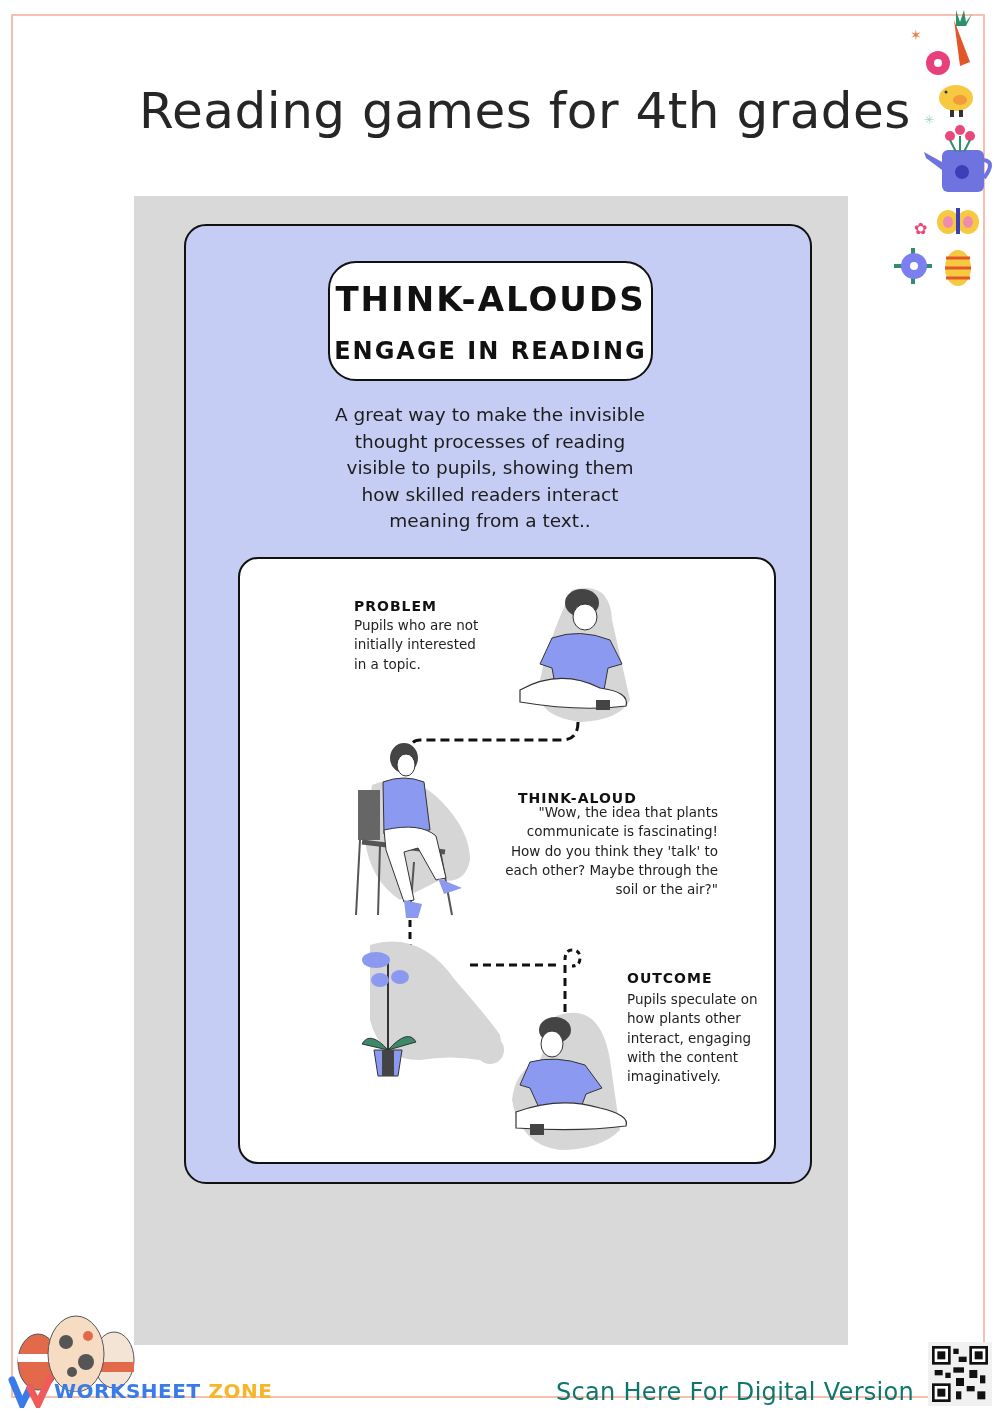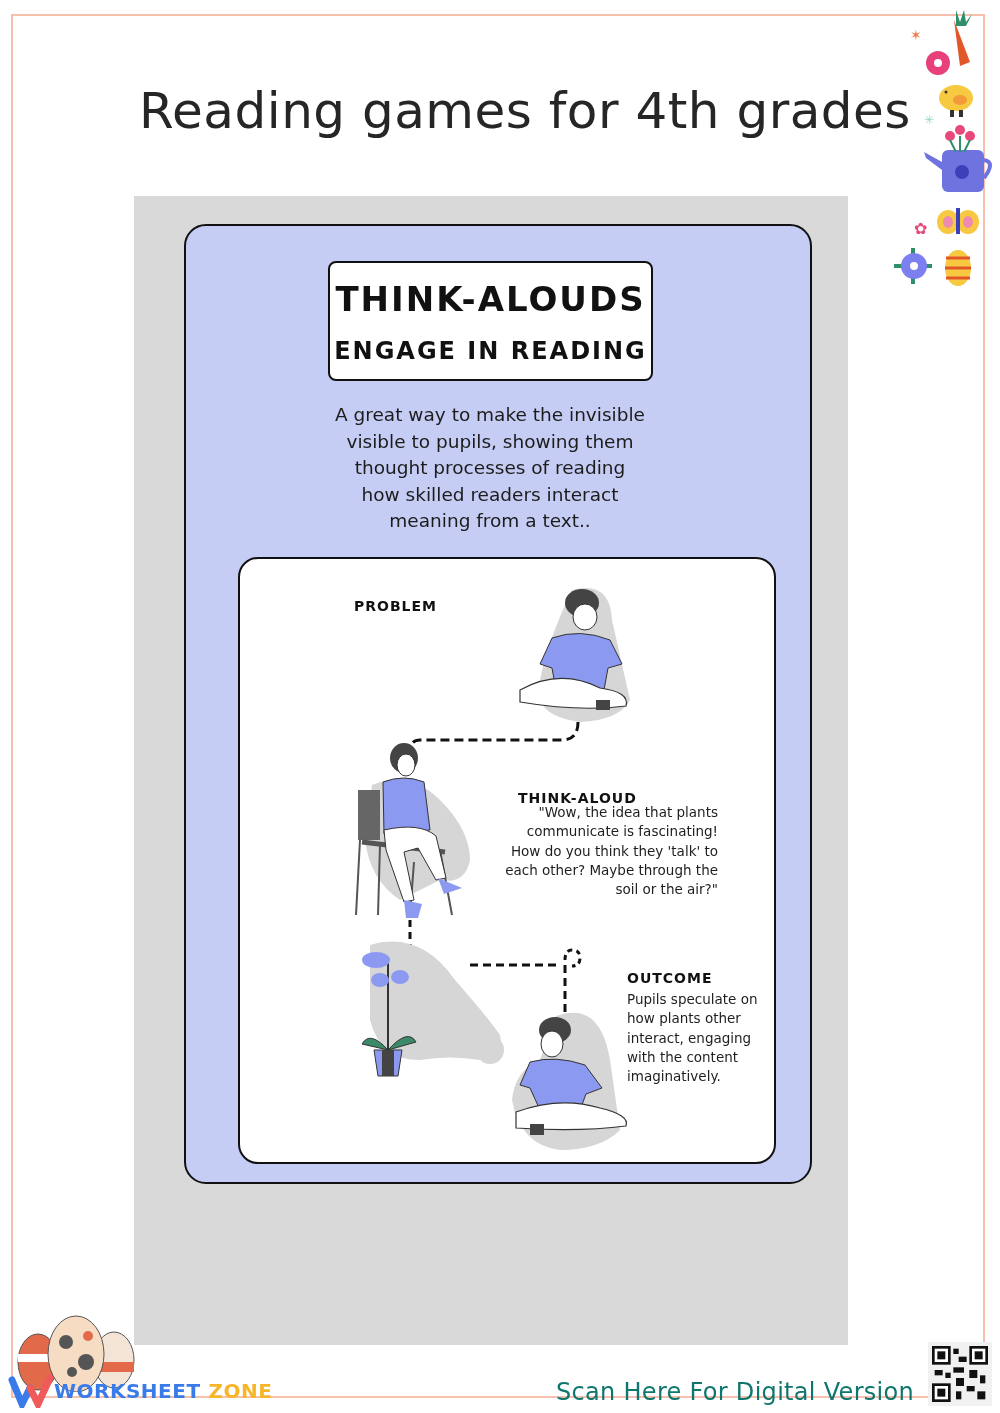--- a/index.html
+++ b/index.html
@@ -1,21 +1,21 @@
 <!DOCTYPE html>
 <html><head>
 <meta charset="utf-8">
 <style>
   html,body{margin:0;padding:0;background:#fff;}
   body{width:1000px;height:1413px;position:relative;overflow:hidden;font-family:"DejaVu Sans",sans-serif;color:#222;}
   .page-border{position:absolute;left:11px;top:14px;width:974px;height:1384px;border:2px solid #f6bfae;border-bottom-width:2px;box-sizing:border-box;}
   .title{position:absolute;left:0;top:82px;width:1000px;text-align:center;font-size:50px;color:#262626;font-family:"DejaVu Sans",sans-serif;letter-spacing:0.5px;font-weight:400;padding-left:25px;}
   .gray-panel{position:absolute;left:134px;top:196px;width:714px;height:1149px;background:#d9d9d9;}
   .blue-card{position:absolute;left:184px;top:224px;width:628px;height:960px;background:#c6cdf4;border:2.5px solid #111;border-radius:22px;box-sizing:border-box;}
-  .header-box{position:absolute;left:328px;top:261px;width:325px;height:120px;background:#fff;border:2.5px solid #111;border-radius:8px;box-sizing:border-box;text-align:center;}
+  .header-box{position:absolute;left:328px;top:261px;width:325px;height:120px;background:#fff;border:2.5px solid #111;border-radius:28px;box-sizing:border-box;text-align:center;}
   .header-title{margin-top:16px;font-size:34px;font-weight:bold;letter-spacing:2px;color:#111;font-family:"DejaVu Sans",sans-serif;}
   .header-sub{margin-top:18px;font-size:24px;font-weight:bold;letter-spacing:2px;color:#111;font-family:"DejaVu Sans",sans-serif;}
   .intro{position:absolute;left:300px;top:402px;width:380px;text-align:center;font-size:18.5px;line-height:26.5px;color:#1c1c1c;}
   .white-card{position:absolute;left:238px;top:557px;width:538px;height:607px;background:#fff;border:2.5px solid #111;border-radius:20px;box-sizing:border-box;overflow:hidden;}
   .sec-label{font-weight:bold;font-size:14px;letter-spacing:1px;color:#111;font-family:"DejaVu Sans",sans-serif;}
   .sec-text{font-size:13.5px;line-height:19.3px;color:#1e1e1e;}
   .problem{position:absolute;left:354px;top:598px;width:160px;}
   .thinkaloud{position:absolute;left:492px;top:790px;width:226px;}
   .thinkaloud .sec-label{padding-left:26px;}
   .thinkaloud .sec-text{text-align:right;margin-top:-3px;}
@@ -92,22 +92,22 @@
 <div class="gray-panel"></div>
 <div class="blue-card"></div>
 
 <div class="header-box">
   <div class="header-title">THINK-ALOUDS</div>
   <div class="header-sub">ENGAGE IN READING</div>
 </div>
 
 <div class="intro">
   <div>A great way to make the invisible</div>
+  <div>thought processes of reading</div>
   <div>visible to pupils, showing them</div>
-  <div>thought processes of reading</div>
   <div>how skilled readers interact</div>
   <div>meaning from a text..</div>
 </div>
 
 <div class="white-card"></div>
 
 <svg class="illus" viewBox="0 0 1000 1413">
 
   <g>
     <path d="M572 590 Q610 580 612 620 L630 700 Q620 720 580 722 Q530 715 540 680 Q548 640 572 590Z" fill="#d6d6d6"></path>
@@ -154,20 +154,25 @@
     <ellipse cx="555" cy="1030" rx="16" ry="13" fill="#444"></ellipse>
     <ellipse cx="552" cy="1044" rx="11" ry="13" fill="#fff" stroke="#333"></ellipse>
     <path d="M530 1062 Q556 1055 585 1065 L602 1088 L586 1094 L580 1110 L540 1110 L530 1088 L520 1085Z" fill="#8c99f0" stroke="#333"></path>
     <path d="M516 1112 Q560 1096 600 1108 Q630 1115 626 1126 Q580 1132 516 1128Z" fill="#fff" stroke="#333" stroke-width="1.2"></path>
     <rect x="530" y="1124" width="14" height="11" fill="#444"></rect>
   </g>
 </svg>
 
 <div class="problem">
   <div class="sec-label">PROBLEM</div>
+  <div class="sec-text" style="margin-top:2px">
+    <div>Pupils who are not</div>
+    <div>initially interested</div>
+    <div>in a topic.</div>
+  </div>
 </div>
 
 <div class="thinkaloud">
   <div class="sec-label">THINK-ALOUD</div>
   <div class="sec-text">
     <div>"Wow, the idea that plants</div>
     <div>communicate is fascinating!</div>
     <div>How do you think they 'talk' to</div>
     <div>each other? Maybe through the</div>
     <div>soil or the air?"</div>

